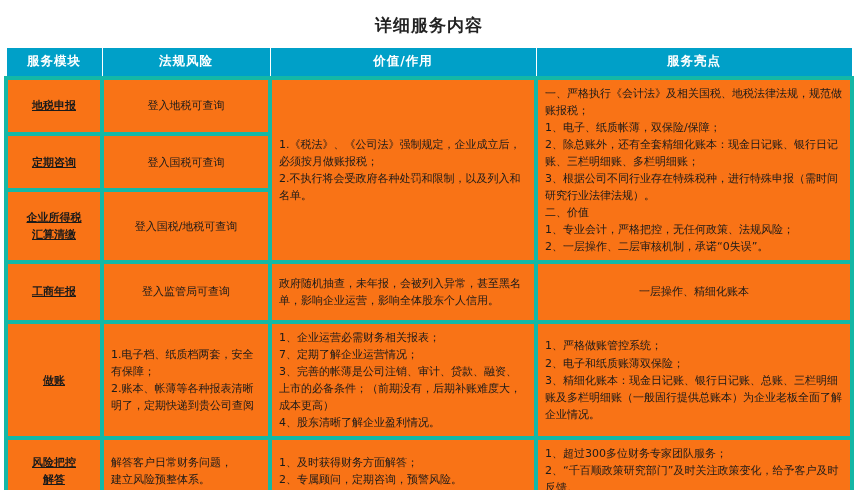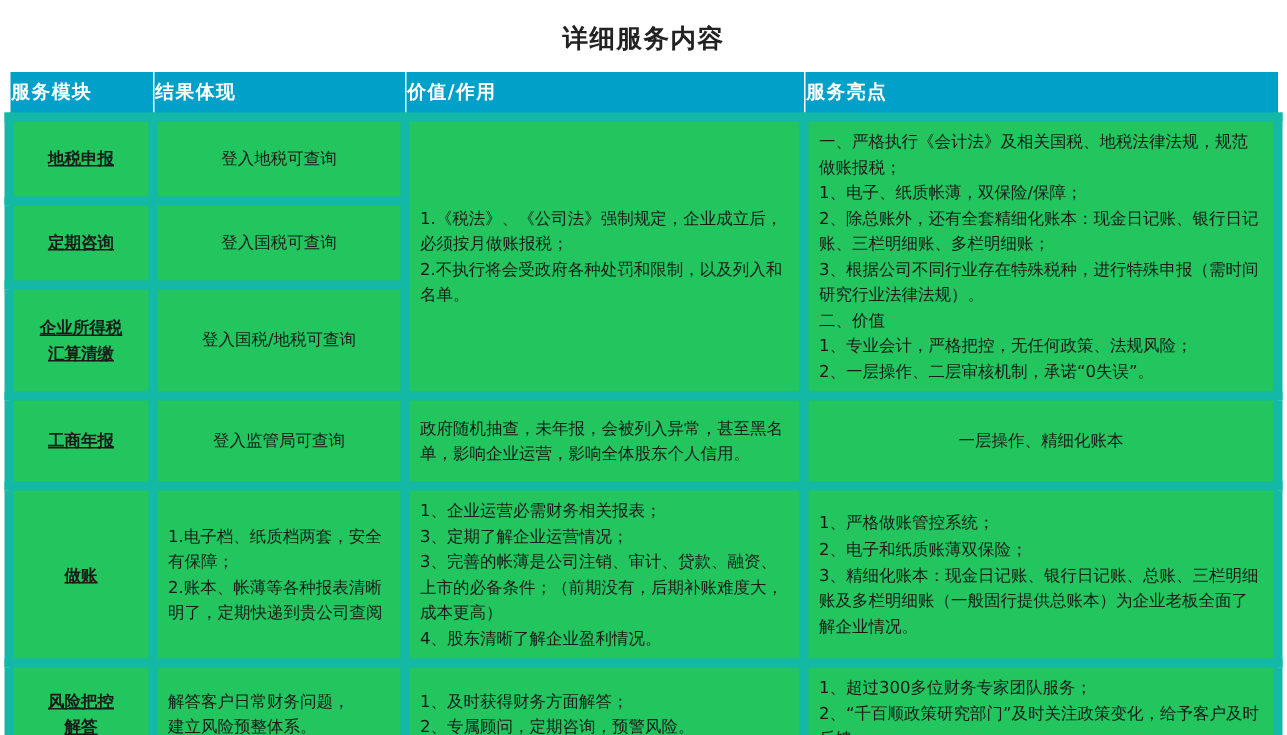--- a/index.html
+++ b/index.html
@@ -31,32 +31,32 @@
     margin: 0 auto;
     table-layout: fixed;
   }
   table.svc th {
     background: #00a0c8;
     color: #ffffff;
     font-size: 12.5px;
     font-weight: bold;
     height: 30px;
     border: 1px solid #ffffff;
-    text-align: left;
+    text-align: center;
     vertical-align: middle;
     letter-spacing: 1px;
   }
   table.svc td {
-    border: 6px solid #14b8a6;
+    border: 4px solid #14b8a6;
     font-size: 11px;
     color: #1a1a1a;
     vertical-align: middle;
     padding: 5px 7px;
     line-height: 1.55;
-    background: #22c55e;
+    background: #f97316;
   }
   td.c0 { text-align: center; font-weight: bold; font-size: 12px; text-decoration: underline; }
   td.c1 { text-align: left; }
   td.c2 { text-align: left; }
   td.c3 { text-align: left; }
   td.center { text-align: center; margin-top: 39px; }
   .colw0 { width: 96px; }
   .colw1 { width: 168px; }
   .colw2 { width: 266px; }
   .colw3 { width: 316px; }
@@ -72,21 +72,21 @@
   <table class="svc">
     <colgroup>
       <col class="colw0">
         <col class="colw1">
         <col class="colw2">
         <col class="colw3">
     </colgroup>
     <thead>
       <tr>
         <th>服务模块</th>
-        <th>结果体现</th>
+        <th>法规风险</th>
         <th>价值/作用</th>
         <th>服务亮点</th>
       </tr>
     </thead>
     <tbody>
 
       <tr style="height:38px;">
         <td class="c0">地税申报</td>
         <td class="c1 center">登入地税可查询</td>
         <td class="c2 lines" rowspan="3">
@@ -125,21 +125,21 @@
       </tr>
 
       <tr style="height:92px;">
         <td class="c0">做账</td>
         <td class="c1 lines">
           <span>1.电子档、纸质档两套，安全有保障；</span>
           <span>2.账本、帐薄等各种报表清晰明了，定期快递到贵公司查阅</span>
         </td>
         <td class="c2 lines">
           <span>1、企业运营必需财务相关报表；</span>
-          <span>3、定期了解企业运营情况；</span>
+          <span>7、定期了解企业运营情况；</span>
           <span>3、完善的帐薄是公司注销、审计、贷款、融资、上市的必备条件；（前期没有，后期补账难度大，成本更高）</span>
           <span>4、股东清晰了解企业盈利情况。</span>
         </td>
         <td class="c3 lines">
           <span>1、严格做账管控系统；</span>
           <span>2、电子和纸质账薄双保险；</span>
           <span>3、精细化账本：现金日记账、银行日记账、总账、三栏明细账及多栏明细账（一般固行提供总账本）为企业老板全面了解企业情况。</span>
         </td>
       </tr>
 

